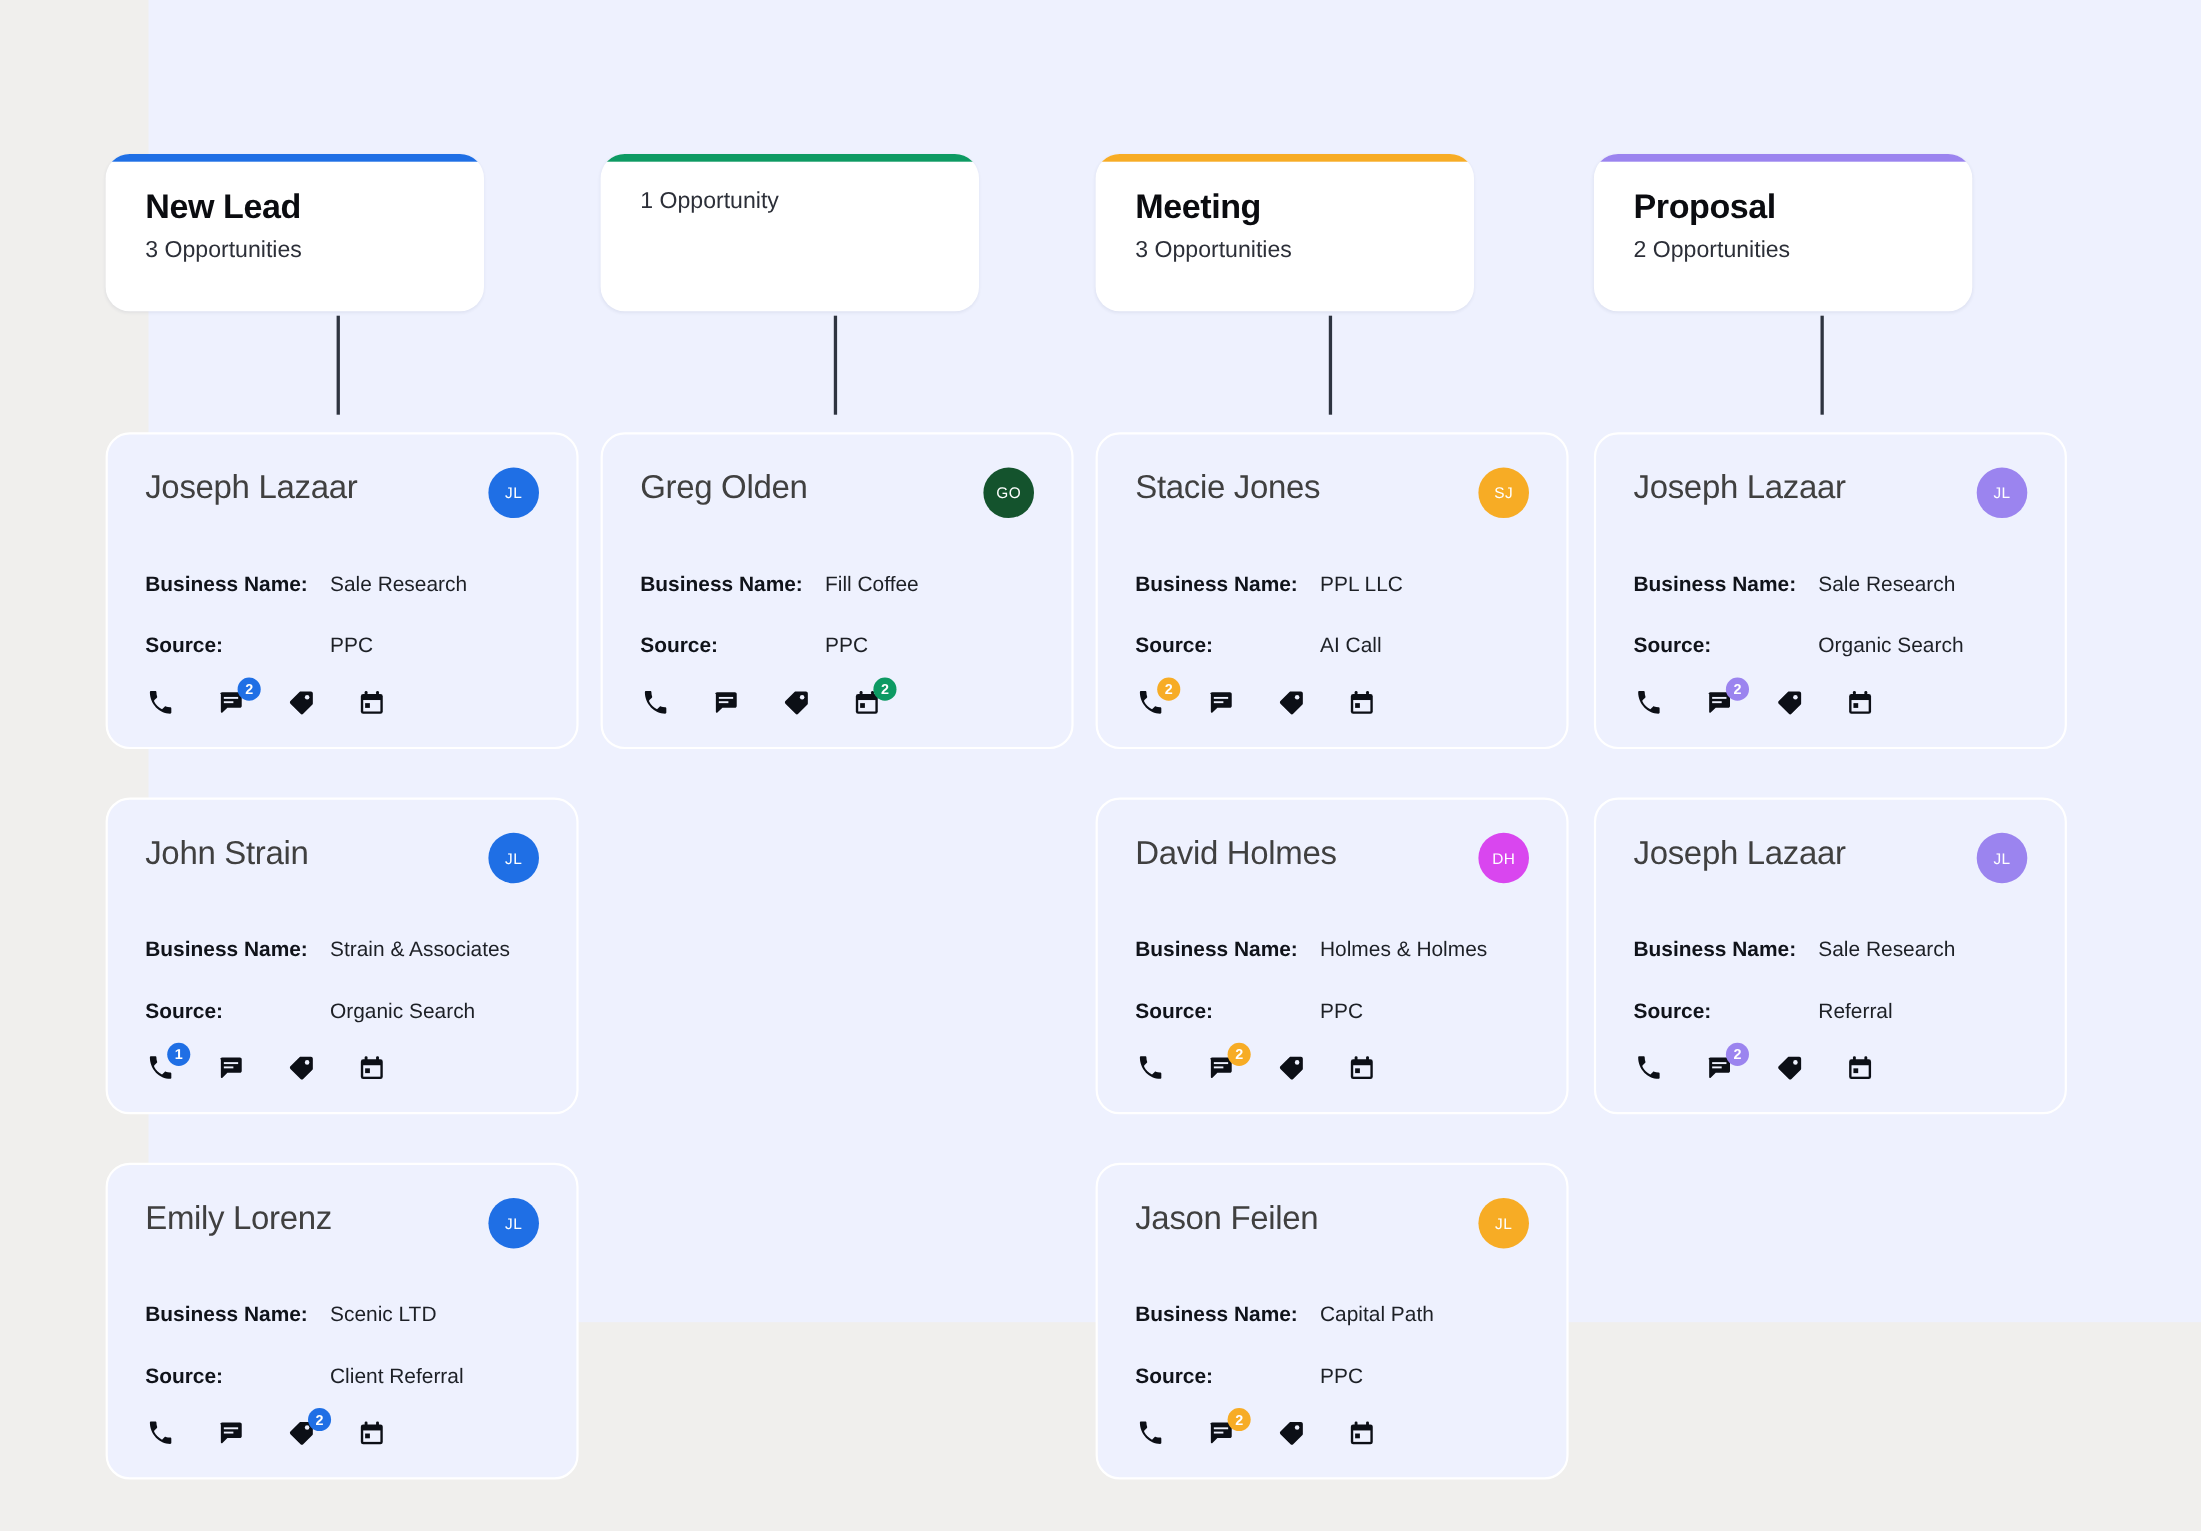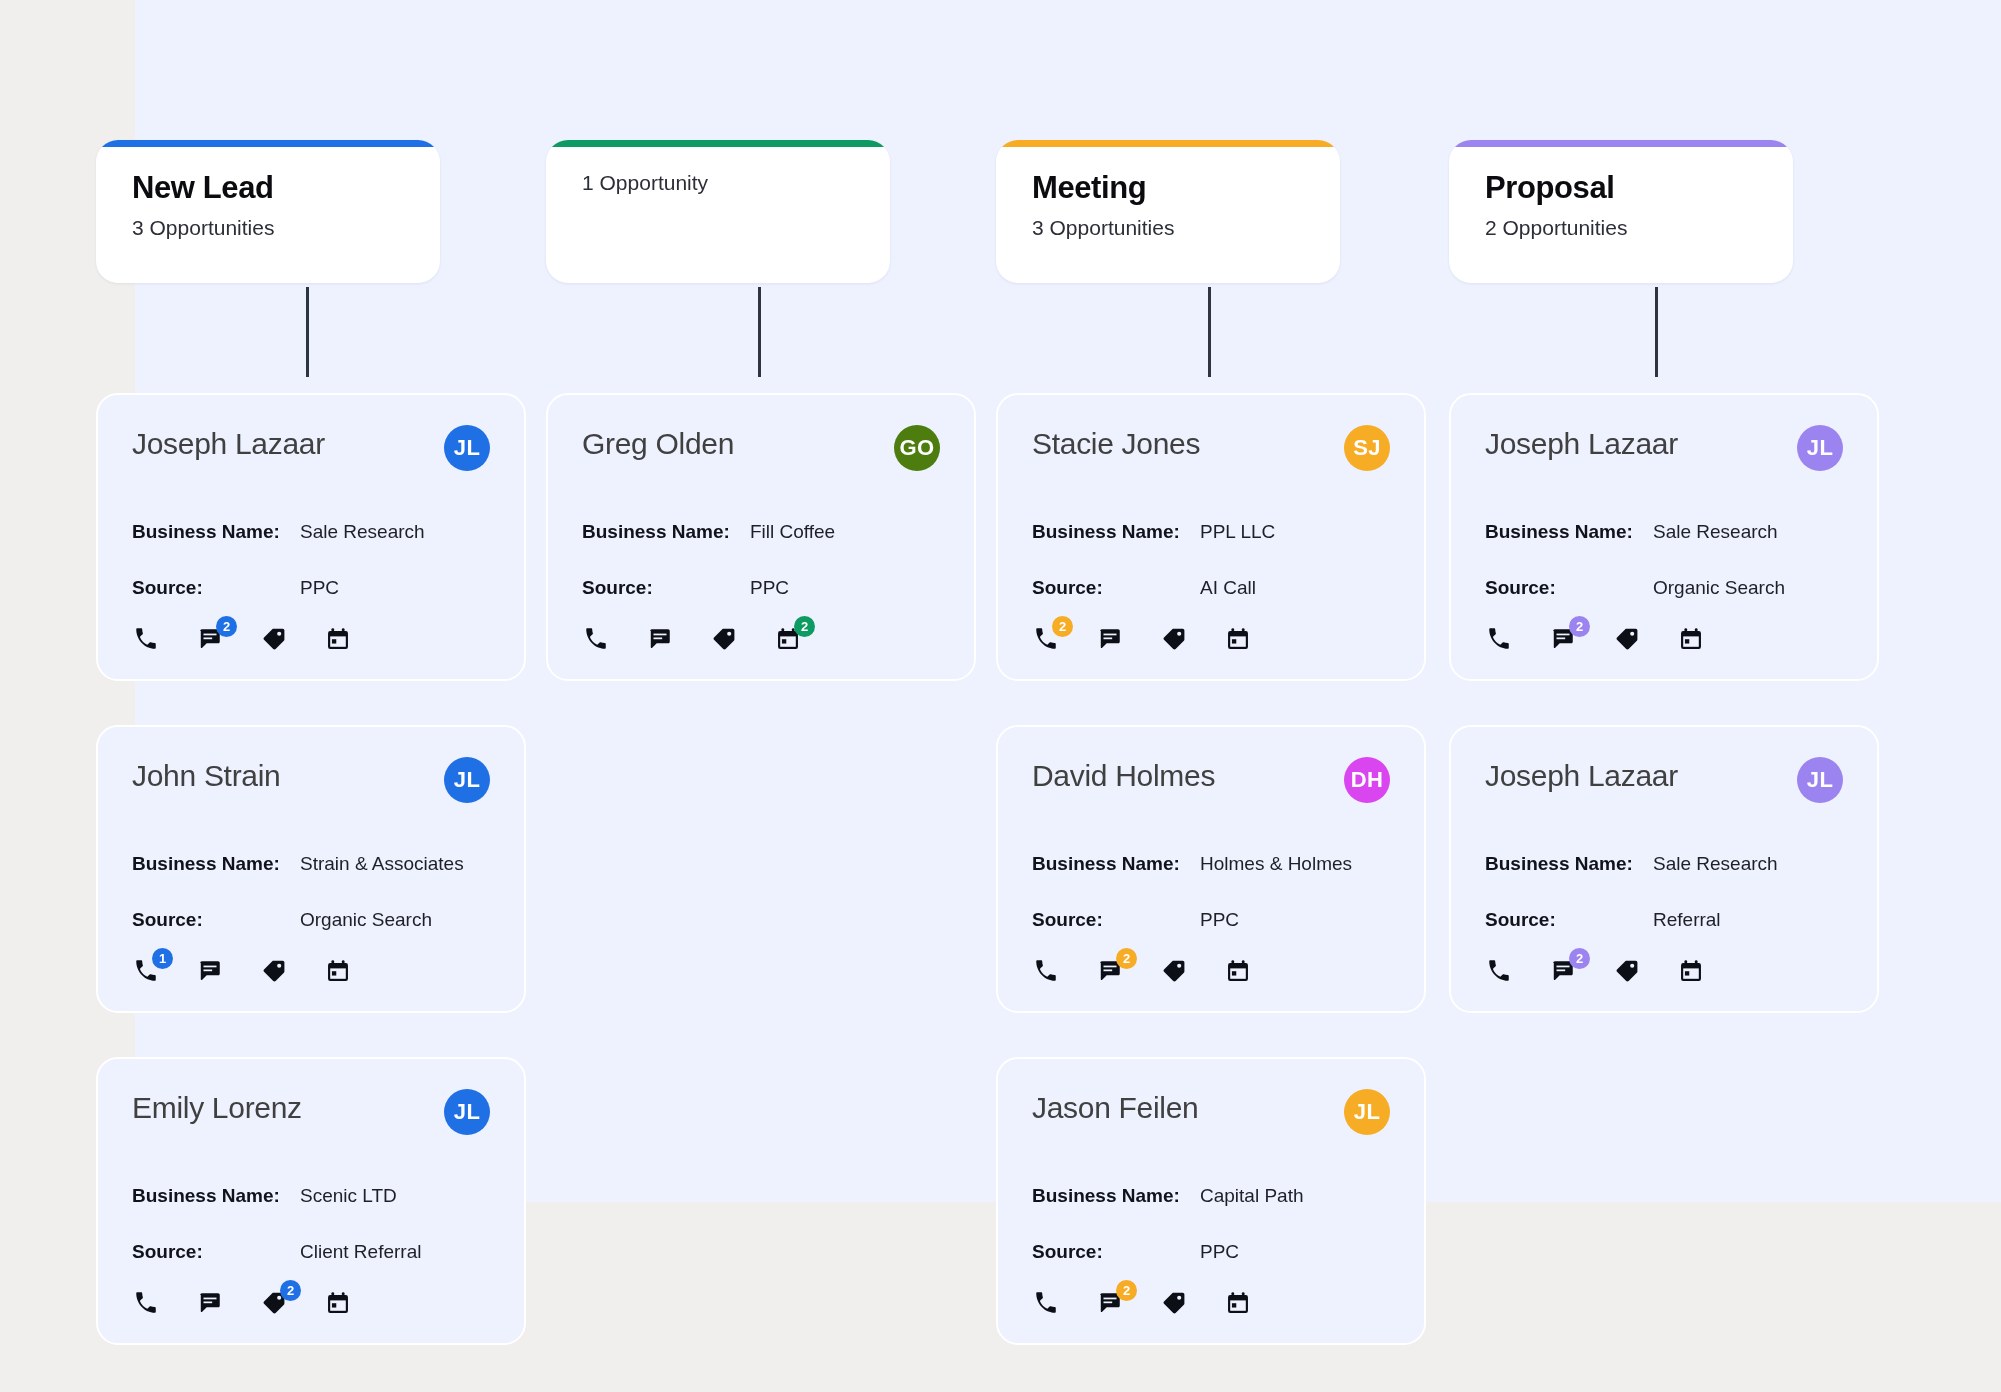--- a/index.html
+++ b/index.html
@@ -135,22 +135,22 @@
 
   .avatar {
     flex: 0 0 auto;
     width: 46px;
     height: 46px;
     border-radius: 50%;
     display: flex;
     align-items: center;
     justify-content: center;
     color: #ffffff;
-    font-size: 22px;
-    font-weight: 700;
+    font-size: 14px;
+    font-weight: 400;
     letter-spacing: 0.4px;
   }
 
   .field-row {
     display: flex;
     align-items: baseline;
     margin-bottom: 8px;
     font-size: 19px;
   }
   .field-label {
@@ -350,21 +350,21 @@
       <div class="column col-1">
         <div class="stage-header" style="--accent:#0d9a63">
           <div class="stage-count">1 Opportunity</div>
         </div>
       </div>
       <div class="connector conn-1"></div>
       <div class="cards col-1">
         <div class="opp-card">
           <div class="card-top">
             <div class="person-name">Greg Olden</div>
-            <div class="avatar" style="background:#4d7c0f">GO</div>
+            <div class="avatar" style="background:#14532d">GO</div>
           </div>
           <div class="field-row">
             <span class="field-label">Business Name:</span>
             <span class="field-value">Fill Coffee</span>
           </div>
           <div class="field-row">
             <span class="field-label">Source:</span>
             <span class="field-value">PPC</span>
           </div>
           <div class="icon-row">

